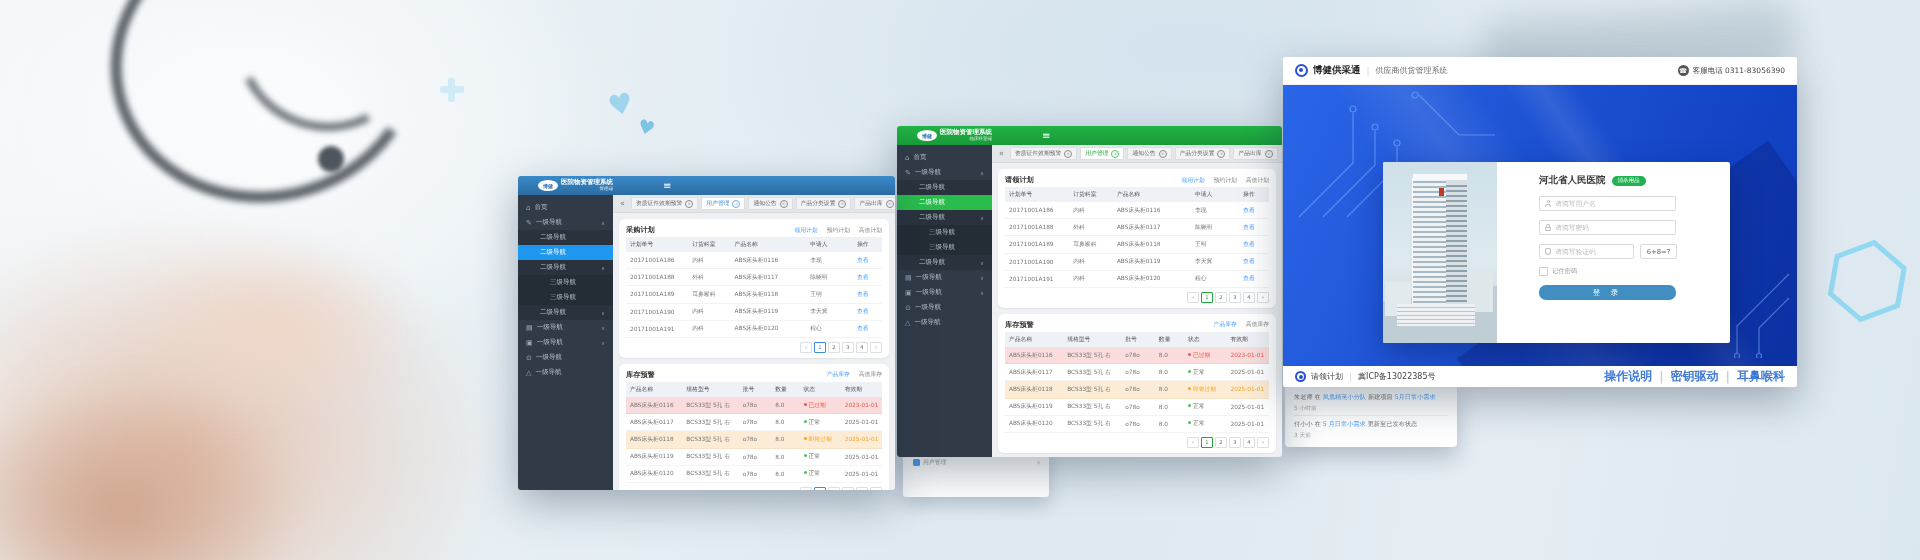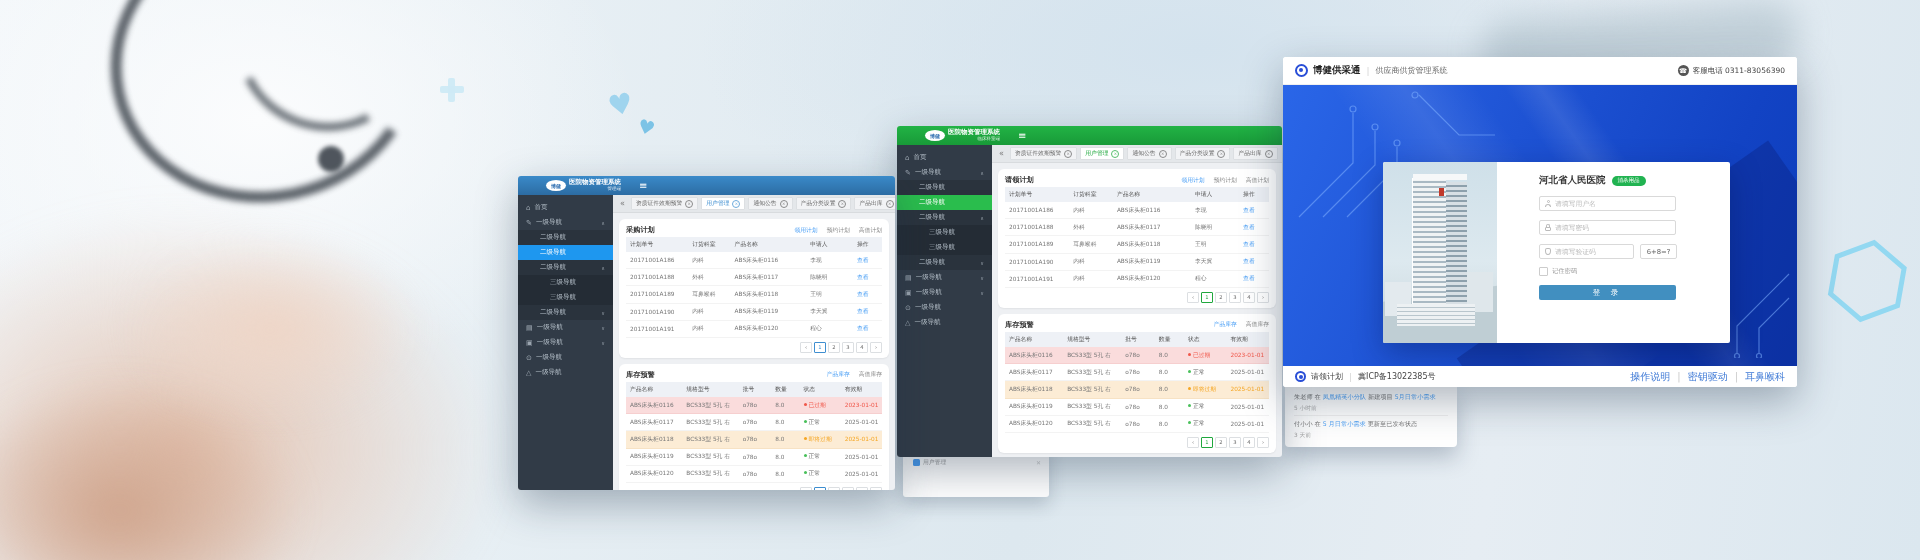--- a/index.html
+++ b/index.html
@@ -29,21 +29,21 @@
   .heart{position:absolute;color:#9fd4ee;}
   .heart1{left:608px;top:88px;font-size:28px;transform:rotate(-12deg);}
   .heart2{left:638px;top:116px;font-size:19px;color:#7cc3e6;transform:rotate(14deg);}
   .diamond{position:absolute;left:1096px;top:202px;width:12px;height:12px;background:#2fb3d8;transform:rotate(45deg);opacity:.9;}
   .hexwrap{position:absolute;left:1828px;top:238px;transform:rotate(10deg);opacity:.85;}
   
   .app{position:absolute;box-shadow:0 14px 40px rgba(25,45,70,.35);border-radius:3px;overflow:hidden;}
   
   .admin{display:flex;flex-direction:column;background:#eef0f3;}
   .hdr{height:19px;display:flex;align-items:stretch;background:linear-gradient(180deg,var(--hdr1),var(--hdr2));flex:none;}
-  .hdr-brand{width:95px;display:flex;align-items:center;gap:3px;padding:0 8px;flex:none;justify-content:flex-end;}
+  .hdr-brand{width:95px;display:flex;align-items:center;gap:3px;padding:0 20px;flex:none;}
   .logo-ellipse{width:20px;height:11px;border-radius:50%;background:#fff;color:#2b6cb0;
       font-size:5px;font-weight:bold;display:flex;align-items:center;justify-content:center;flex:none;}
   .titles{display:flex;flex-direction:column;align-items:flex-end;line-height:1.1;}
   .t1{color:#fff;font-size:6.5px;font-weight:bold;white-space:nowrap;}
   .t2{color:rgba(255,255,255,.85);font-size:4.5px;white-space:nowrap;}
   .burger{color:#fff;font-size:10px;display:flex;align-items:center;margin-left:10px;}
   .abody{flex:1;display:flex;min-height:0;}
   .side{width:95px;background:#313b47;color:#b6c0ca;font-size:6.5px;padding-top:5px;flex:none;}
   .side-item{height:15px;display:flex;align-items:center;padding:0 8px;gap:4px;white-space:nowrap;cursor:pointer;}
   .side-item .s-icon{font-size:7px;opacity:.8;}
@@ -119,25 +119,25 @@
   .ic-lock::before{content:"";position:absolute;left:1px;top:0;width:4px;height:4px;border:1px solid #bbb;border-bottom:none;border-radius:2px 2px 0 0;box-sizing:border-box;}
   .ic-lock::after{content:"";position:absolute;left:0;bottom:0;width:6px;height:4px;border:1px solid #bbb;border-radius:1px;box-sizing:border-box;}
   .ic-shield{border:1px solid #bbb;border-radius:2px 2px 50% 50%/2px 2px 60% 60%;box-sizing:border-box;}
   .caprow{display:flex;align-items:center;}
   .caprow .finput{width:95px;text-align:center;}
   .capbox{width:37px;height:15px;border:1px solid #d9d9d9;border-radius:2px;margin-left:6px;margin-top:9px;
       display:flex;align-items:center;justify-content:center;font-size:6.8px;color:#666;box-sizing:border-box;cursor:pointer;}
   .remember{display:flex;align-items:center;gap:4px;margin-top:8px;}
   .cbox{width:7px;height:7px;border:1px solid #ccc;border-radius:1px;background:#fff;}
   .rlabel{font-size:6.3px;color:#999;}
-  .loginbtn{width:137px;height:15px;margin-top:9px;background:#418fc0;border-radius:2px;color:#fff;
+  .loginbtn{width:137px;height:15px;margin-top:9px;background:#418fc0;border-radius:7px;color:#fff;
       font-size:7.5px;letter-spacing:4px;display:flex;align-items:center;justify-content:center;cursor:pointer;}
   .ftr2{height:21px;background:#fff;display:flex;align-items:center;padding:0 12px;flex:none;font-size:8px;color:#444;}
   .ftr2 .brandlogo{width:11px;height:11px;border-width:2px;}
-  .ftr-links{margin-left:auto;display:flex;align-items:center;gap:7px;font-size:10px;color:#3f7ad6;}
+  .ftr-links{margin-left:auto;display:flex;align-items:center;gap:7px;font-size:12px;color:#3f7ad6;font-weight:bold;}
   .ftr-links .div{color:#ccc;}
   
   .feed{position:absolute;left:1285px;top:387px;width:172px;z-index:2;background:#fff;border-radius:0 0 4px 4px;
       box-shadow:0 10px 22px rgba(25,45,70,.25);padding:2px 9px 4px 9px;box-sizing:border-box;}
   .feed-item{padding:4px 0 3px;border-bottom:1px solid #f0f0f0;font-size:6.2px;color:#777;line-height:1.45;}
   .feed-item:last-child{border-bottom:none;}
   .feed-item .lnk{color:#4a9ff5;cursor:pointer;}
   .feed-time{color:#aaa;font-size:5.8px;margin-top:2px;}
   .bottomwin{position:absolute;left:903px;top:442px;width:146px;height:55px;z-index:2;background:#fff;border-radius:3px;
       box-shadow:0 8px 18px rgba(25,45,70,.2);padding:16px 8px 0 10px;box-sizing:border-box;}

